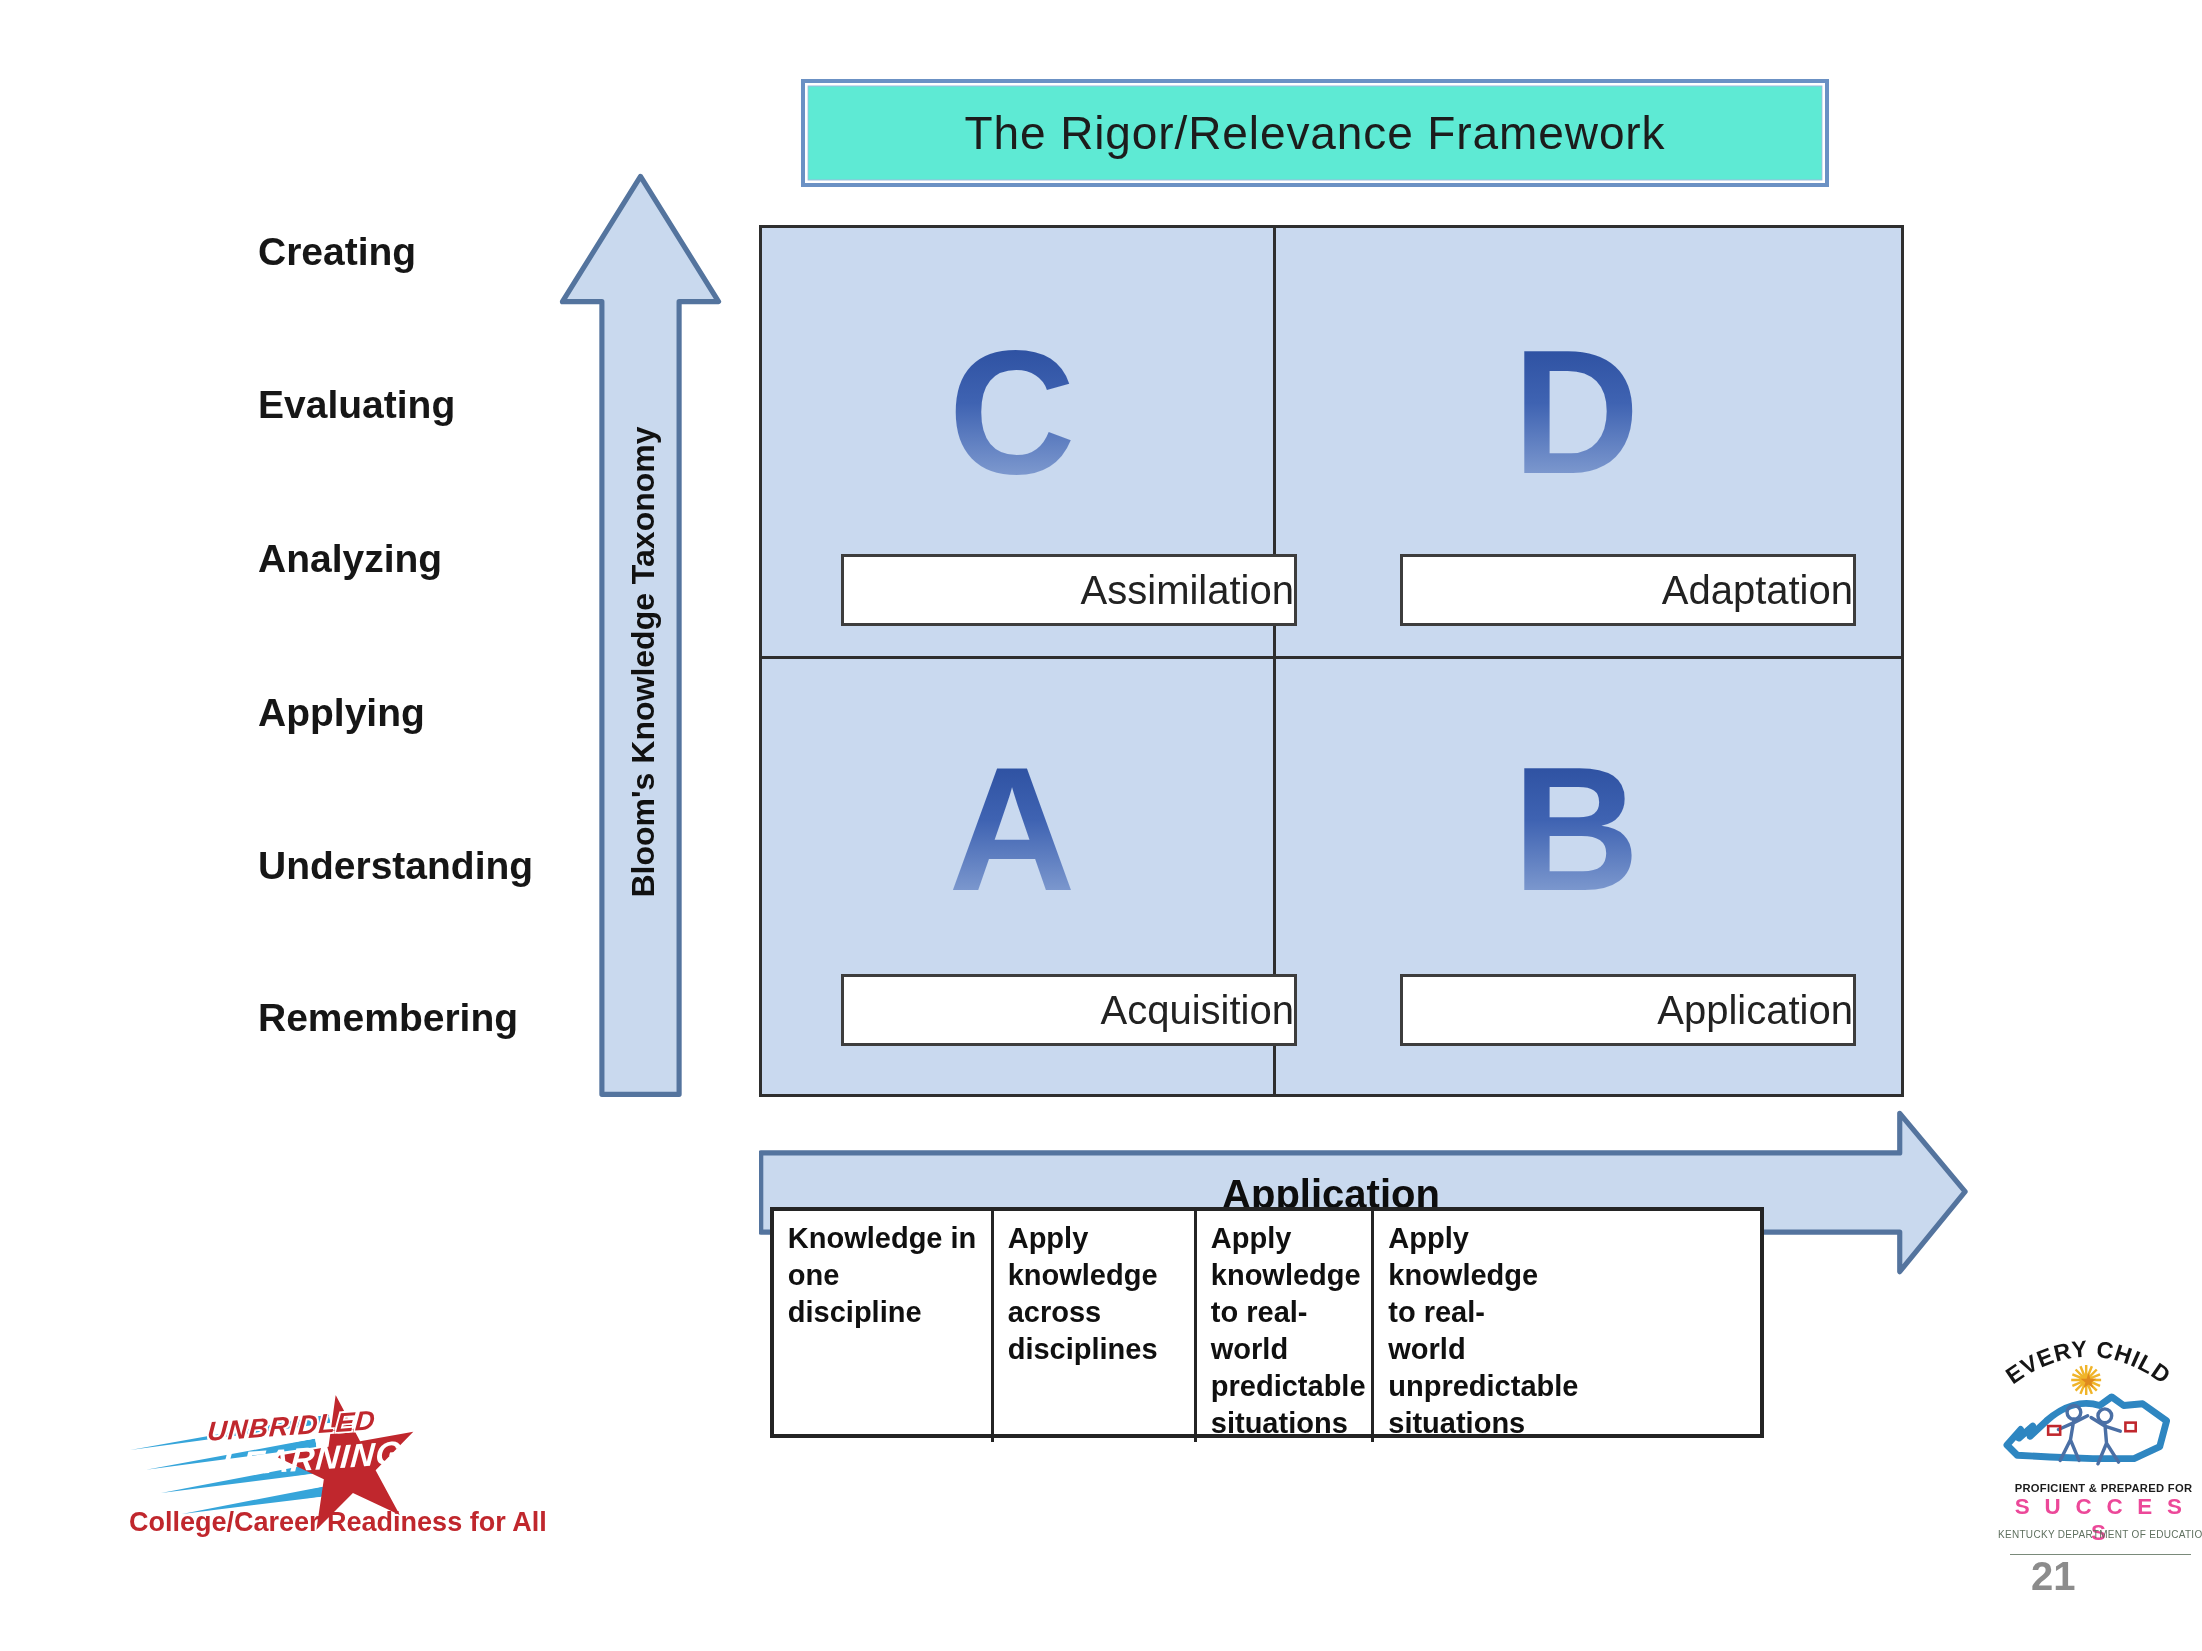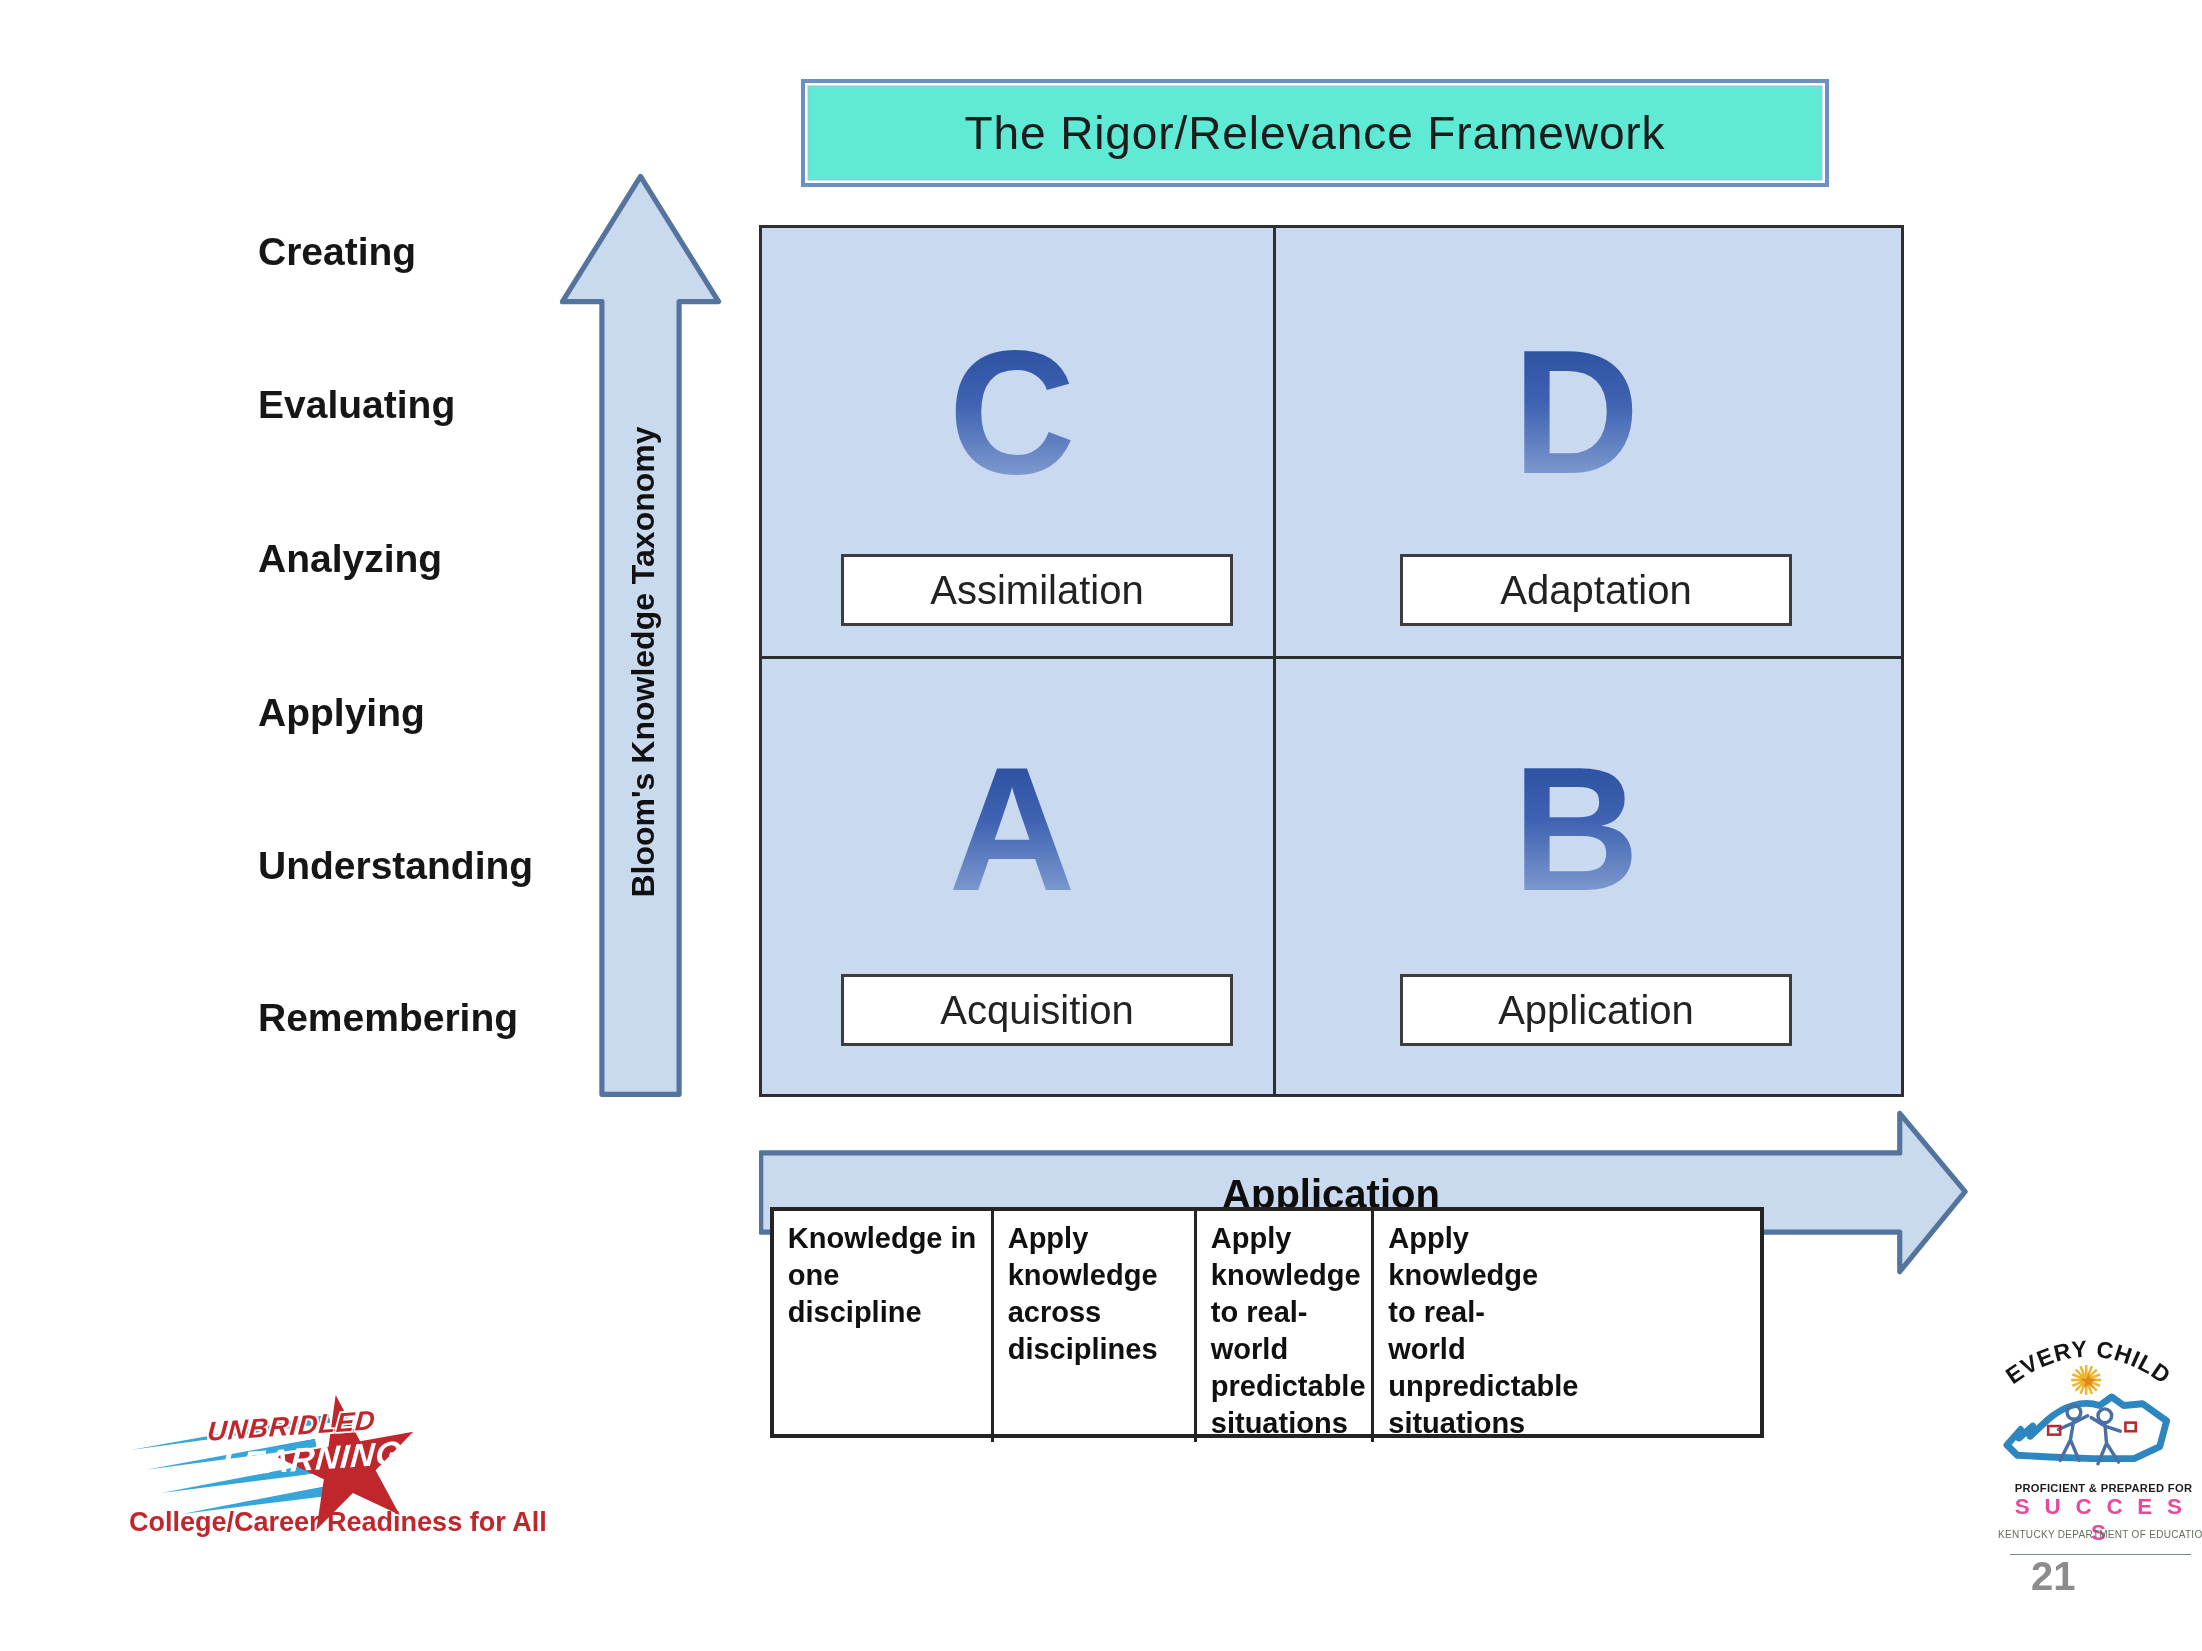--- a/index.html
+++ b/index.html
@@ -31,23 +31,23 @@
   }
   .grid .v-div{position:absolute;left:511px;top:0;width:3.4px;height:100%;background:#2e2e2e;}
   .grid .h-div{position:absolute;left:0;top:428px;width:100%;height:3.4px;background:#2e2e2e;}
   .q-letter{
     position:absolute;transform:translate(-50%,-54%);
     font-size:176px;font-weight:bold;line-height:1;
     background:linear-gradient(180deg,#274a9b 0%,#3f63b2 45%,#92abd8 100%);
     -webkit-background-clip:text;background-clip:text;color:transparent;
   }
   .q-label{
-    position:absolute;width:392px;height:72px;background:#ffffff;
+    position:absolute;width:456px;height:72px;background:#ffffff;
     border:3.4px solid #3d3d3d;box-sizing:border-box;
-    display:flex;align-items:center;justify-content:center;
+    display:flex;align-items:center;justify-content:flex-end;
     font-size:40px;color:#222222;
   }
   
   .h-arrow{position:absolute;left:759px;top:1108px;}
   .h-arrow-text{
     position:absolute;left:759px;top:1154px;width:1144px;height:80px;
     display:flex;align-items:center;justify-content:center;
     font-size:40px;font-weight:bold;color:#0d0d0d;
   }
   

